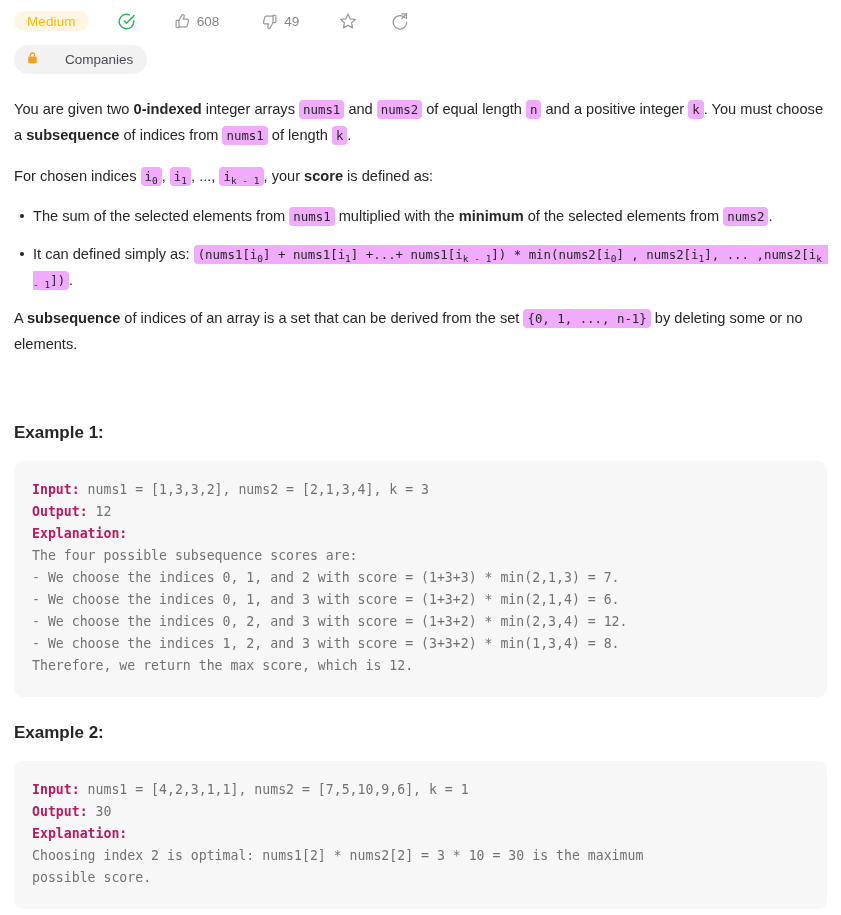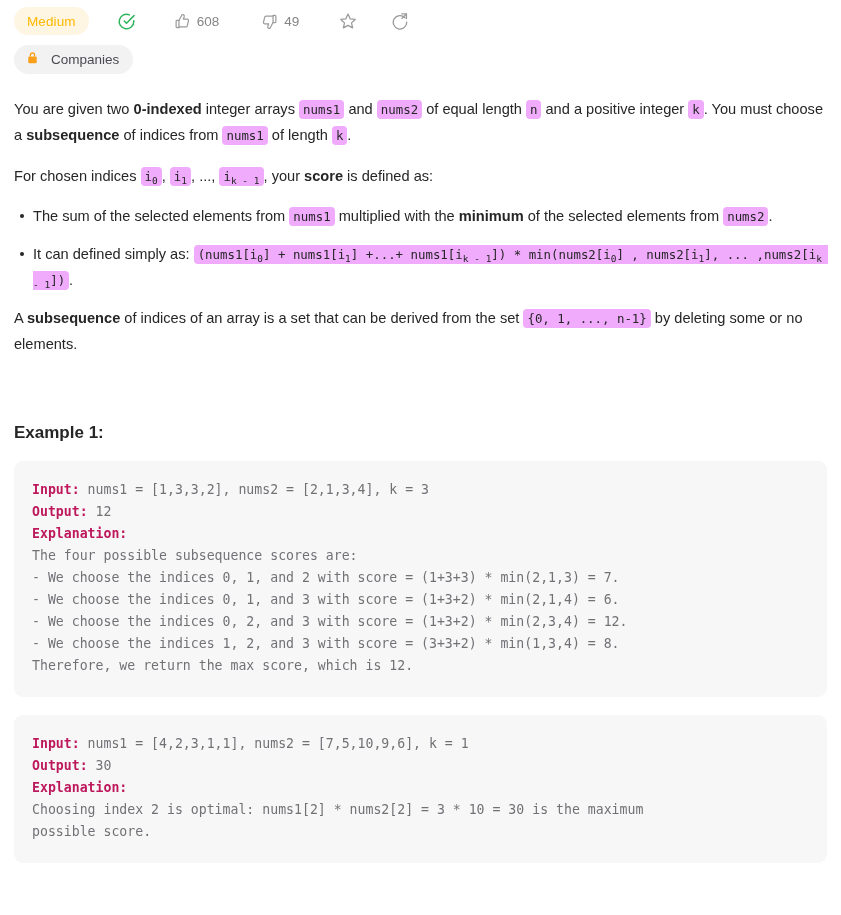--- a/index.html
+++ b/index.html
@@ -26,21 +26,21 @@
     display: flex;
     align-items: center;
     height: 38px;
     padding-top: 4px;
     gap: 0;
   }
   .difficulty-badge {
     display: inline-flex;
     align-items: center;
     justify-content: center;
-    height: 28px;
+    height: 20px;
     padding: 0 13px;
     border-radius: 21px;
     background: #fff5e3;
     color: #ffb800;
     font-size: 13.5px;
     font-weight: 500;
     letter-spacing: .1px;
     cursor: pointer;
   }
   .icon-btn {
@@ -63,21 +63,21 @@
 
   
   .tag-row {
     display: flex;
     align-items: center;
     margin-top: 7px;
   }
   .company-tag {
     display: inline-flex;
     align-items: center;
-    gap: 12px;
+    gap: 26px;
     height: 29px;
     padding: 0 14px 0 12px;
     border-radius: 20px;
     background: #f2f2f2;
     color: #3c3c4399;
     font-size: 13.5px;
     cursor: pointer;
   }
   .company-tag .label { color: #4a4a52; }
 
@@ -246,20 +246,21 @@
     <pre class="code-block"><b>Input:</b><span> nums1 = [1,3,3,2], nums2 = [2,1,3,4], k = 3</span>
 <b>Output:</b><span> 12</span>
 <b>Explanation:</b><span>
 The four possible subsequence scores are:
 - We choose the indices 0, 1, and 2 with score = (1+3+3) * min(2,1,3) = 7.
 - We choose the indices 0, 1, and 3 with score = (1+3+2) * min(2,1,4) = 6.
 - We choose the indices 0, 2, and 3 with score = (1+3+2) * min(2,3,4) = 12.
 - We choose the indices 1, 2, and 3 with score = (3+3+2) * min(1,3,4) = 8.
 Therefore, we return the max score, which is 12.</span></pre>
 
+    <div class="example-title">Example 2:</div>
     <pre class="code-block"><b>Input:</b><span> nums1 = [4,2,3,1,1], nums2 = [7,5,10,9,6], k = 1</span>
 <b>Output:</b><span> 30</span>
 <b>Explanation:</b><span>
 Choosing index 2 is optimal: nums1[2] * nums2[2] = 3 * 10 = 30 is the maximum
 possible score.</span></pre>
 
   </div>
 </div>
 
 </body></html>

